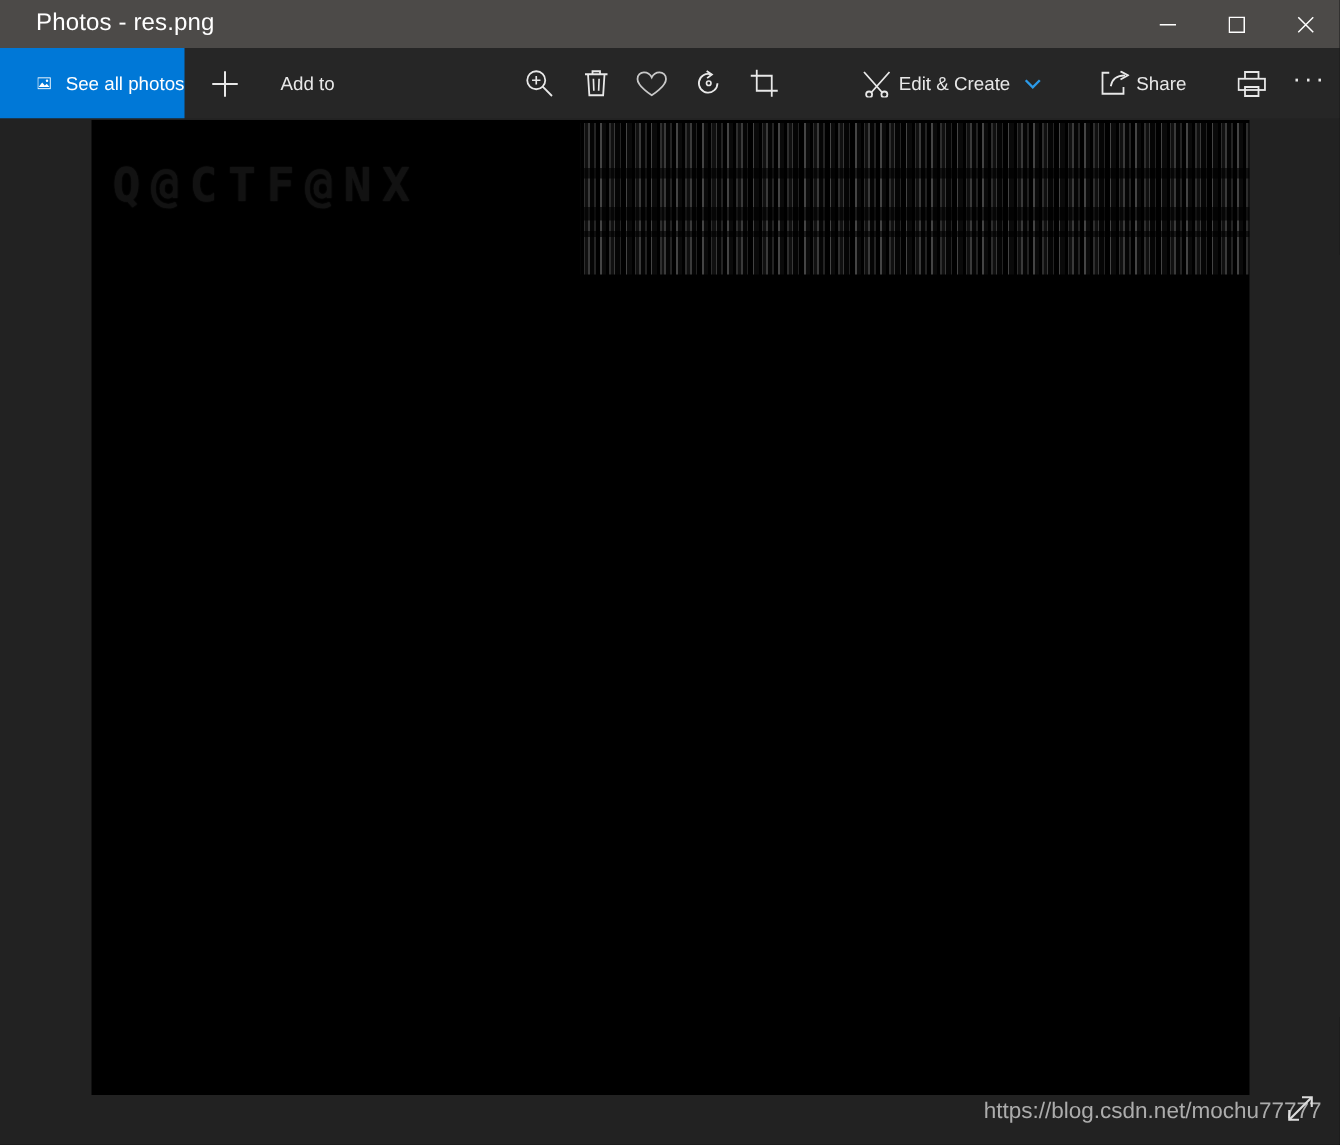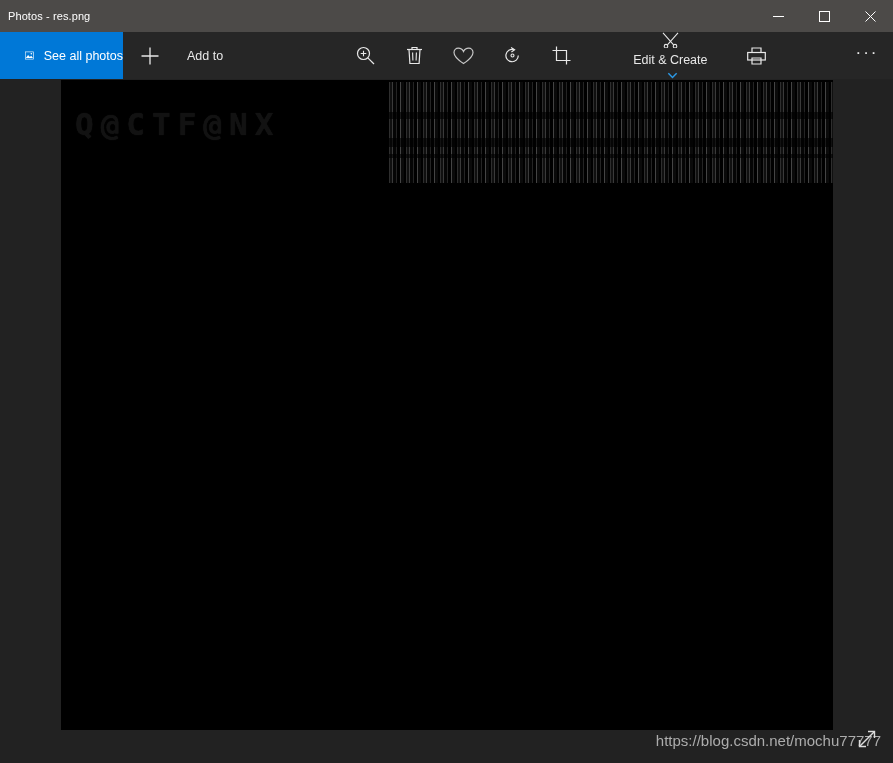--- a/index.html
+++ b/index.html
@@ -20,22 +20,22 @@
     position: absolute;
     left: 0; top: 0;
     width: 893px; height: 32px;
     background: #4c4a48;
     display: flex;
     align-items: center;
     justify-content: space-between;
   }
   .titlebar-text {
     color: #ffffff;
-    font-size: 11px;
-    padding-left: 8px;
+    font-size: 16px;
+    padding-left: 24px;
     letter-spacing: 0.1px;
     white-space: nowrap;
   }
   .win-controls {
     display: flex;
     height: 32px;
   }
   .win-btn {
     width: 46px; height: 32px;
     display: flex;
@@ -87,21 +87,20 @@
     align-items: center;
     justify-content: center;
     cursor: pointer;
   }
   .text-btn {
     display: flex;
     align-items: center;
     gap: 5px;
     padding: 0 11px;
     cursor: pointer;
-    flex-direction: column;
   }
   .text-btn .lbl {
     color: #e8e8e8;
     font-size: 12.5px;
     white-space: nowrap;
   }
   .spacer-flex { flex: 1 1 auto; }
   .dots {
     color: #e8e8e8;
     font-size: 17px;
@@ -268,20 +267,28 @@
       <path d="M1 1 L13 14.5 M18 1 L6 14.5" stroke="#e8e8e8" stroke-width="1.2" fill="none"></path>
       <circle cx="14.6" cy="16" r="2" fill="none" stroke="#e8e8e8" stroke-width="1.2"></circle>
       <circle cx="4.4" cy="16" r="2" fill="none" stroke="#e8e8e8" stroke-width="1.2"></circle>
     </svg>
     <span class="lbl">Edit &amp; Create</span>
     <svg width="11" height="8" viewBox="0 0 11 8" style="margin-left:4px;">
       <path d="M0.8 1.5 L5.5 6.2 L10.2 1.5" fill="none" stroke="#2b9ae8" stroke-width="1.6"></path>
     </svg>
   </div>
 
+  <div class="text-btn" style="margin-left:18px;">
+    <svg width="19" height="17" viewBox="0 0 19 17">
+      <path d="M5.5 1.5 L1 1.5 L1 15.5 L15 15.5 L15 11" fill="none" stroke="#e8e8e8" stroke-width="1.2"></path>
+      <path d="M6.5 10.5 C7.5 4.5 12 3.2 16 3.2" fill="none" stroke="#e8e8e8" stroke-width="1.2"></path>
+      <path d="M13 0.6 L18 3.2 L13 6" fill="none" stroke="#e8e8e8" stroke-width="1.2"></path>
+    </svg>
+    <span class="lbl">Share</span>
+  </div>
 
   <div class="icon-btn" style="margin-left:14px;">
     <svg width="19" height="18" viewBox="0 0 19 18">
       <path d="M5 5.5 L5 1 L14 1 L14 5.5" fill="none" stroke="#e8e8e8" stroke-width="1.2"></path>
       <rect x="0.7" y="5.5" width="17.6" height="7.5" fill="none" stroke="#e8e8e8" stroke-width="1.2"></rect>
       <path d="M5 11 L14 11 L14 17 L5 17 Z" fill="none" stroke="#e8e8e8" stroke-width="1.2"></path>
     </svg>
   </div>
 
   <div class="spacer-flex"></div>

